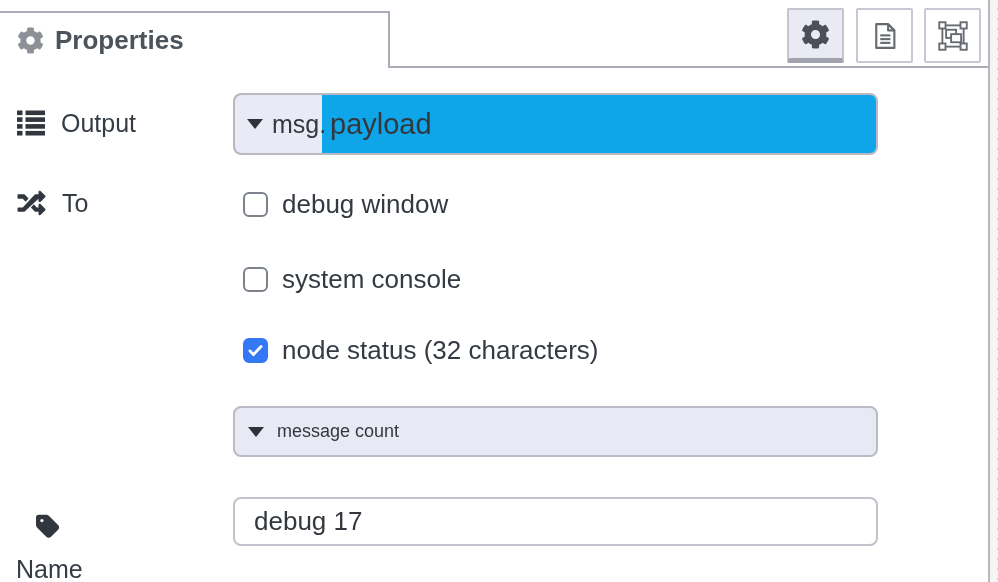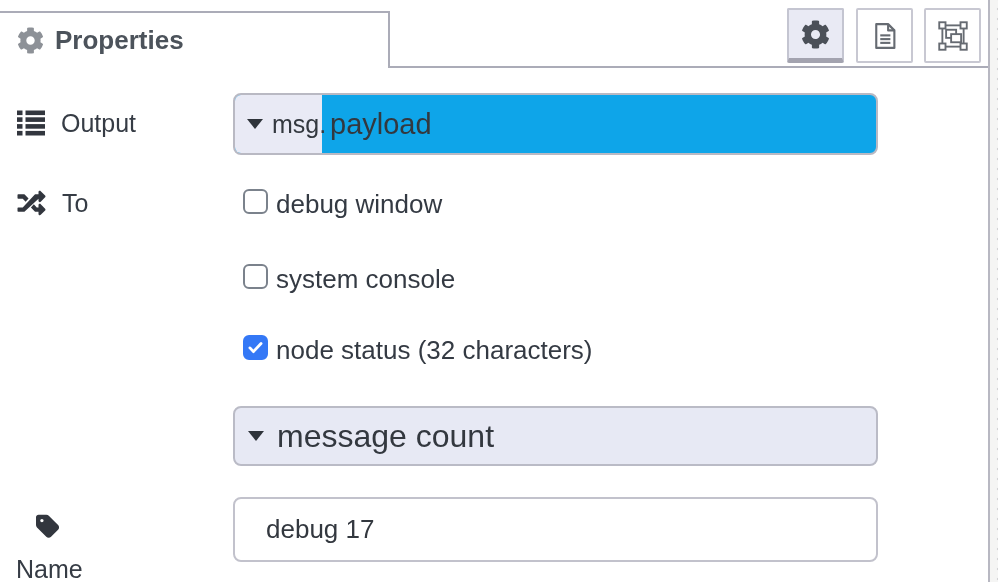--- a/index.html
+++ b/index.html
@@ -73,48 +73,48 @@
   }
   .typed-value {
     flex: 1; border: none; outline: none; font-family: inherit;
     font-size: 29px; color: #33383f; padding-left: 8px; background: transparent;
   }
 
   .caret { width: 0; height: 0; border-left: 8px solid transparent; border-right: 8px solid transparent; border-top: 10px solid #2e333a; }
 
   
   .checkbox-row {
-    position: absolute; left: 243px; display: flex; gap: 8px;
+    position: absolute; left: 243px; display: flex; align-items: center; gap: 14px;
     font-size: 26px; color: #343a43; cursor: pointer;
   }
   #cb-row-0 { top: 189px; }
   #cb-row-1 { top: 264px; }
   #cb-row-2 { top: 335px; }
   .checkbox {
     width: 25px; height: 25px; border: 2.5px solid #7b828c; border-radius: 6px;
     background: #fff; display: flex; align-items: center; justify-content: center;
   }
   .checkbox[data-checked="true"] { background: #3478f6; border-color: #3478f6; }
   .checkbox .check { display: none; width: 19px; height: 19px; }
   .checkbox[data-checked="true"] .check { display: block; }
 
   
   .status-select {
-    position: absolute; left: 233px; top: 406px; width: 645px; height: 60px;
+    position: absolute; left: 233px; top: 406px; width: 645px; height: 51px;
     background: #e7e9f4; border: 2px solid #babbc6; border-radius: 8px;
     display: flex; align-items: center; padding-left: 13px; gap: 13px;
-    font-size: 32px; color: #33383f; cursor: pointer;
+    font-size: 18px; color: #33383f; cursor: pointer;
   }
 
   
   .name-input {
-    position: absolute; left: 233px; top: 497px; width: 645px; height: 65px;
+    position: absolute; left: 233px; top: 497px; width: 645px; height: 49px;
     border: 2px solid #c2c2cc; border-radius: 8px; background: #fff;
     font-family: inherit; font-size: 26px; color: #33383f;
-    padding-left: 31px; outline: none;
+    padding-left: 19px; outline: none;
   }
 </style>
 </head>
 <body>
 
 <div class="tab-top-border"></div>
 <div class="tab-right-border"></div>
 <div class="tabbar-bottom"></div>
 
 <div class="tab-active">

